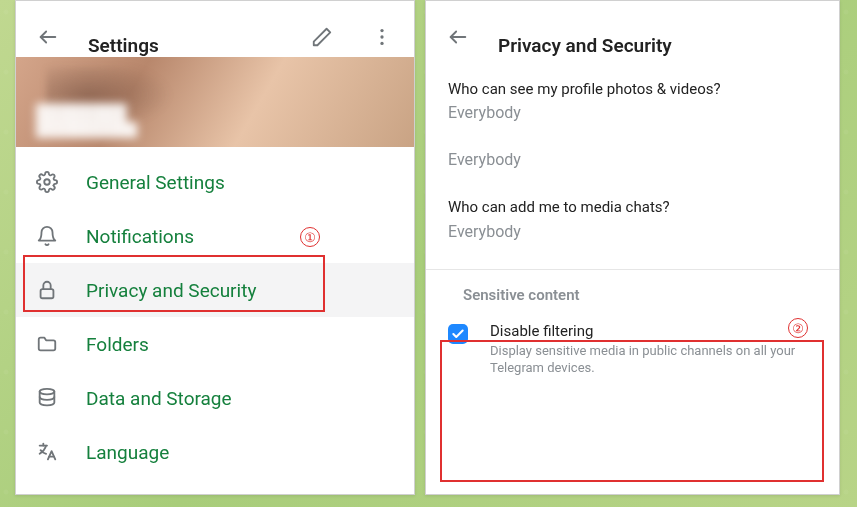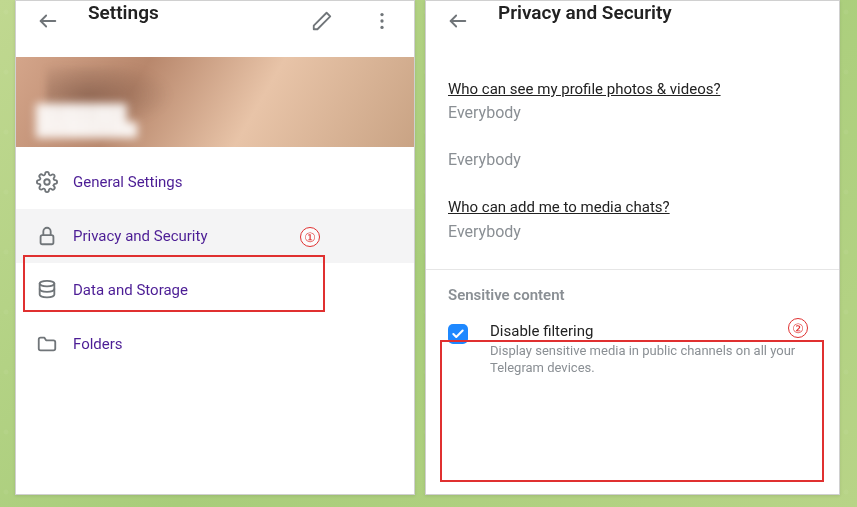--- a/index.html
+++ b/index.html
@@ -25,21 +25,21 @@
     background: #fff;
     border: 1px solid #d0d0d0;
     box-shadow: 0 1px 3px rgba(0,0,0,0.1);
   }
   .panel-left { left: 15px; top: 0; width: 400px; height: 495px; }
   .panel-right { left: 425px; top: 0; width: 415px; height: 495px; }
 
   .header {
     height: 56px;
     display: flex;
-    align-items: flex-start;
+    align-items: flex-end;
     padding: 0 12px;
     gap: 20px;
   }
   .header-title { font-size: 19px; font-weight: 600; color: #222; flex: 1; }
   .icon-btn {
     width: 40px; height: 40px;
     display: flex; align-items: center; justify-content: center;
     cursor: pointer;
     color: #707579;
   }
@@ -66,36 +66,36 @@
   }
   .profile-text .l1 { font-size: 16px; font-weight:600; }
   .profile-text .l2 { font-size: 13px; }
 
   .menu-list { padding-top: 8px; }
   .menu-item {
     height: 54px;
     display: flex;
     align-items: center;
     padding: 0 20px;
-    gap: 15px;
+    gap: 28px;
     cursor: pointer;
-    color: #4c1d95;
-    font-size: 15px;
+    color: #15803d;
+    font-size: 19px;
   }
   .menu-item.active { background: #f4f4f5; }
   .menu-item .mi-icon { width: 22px; height: 22px; color: #707579; display:flex; align-items:center; justify-content:center; }
   .menu-item .mi-icon svg { width:22px; height:22px; }
 
   .priv-list { padding: 8px 0; }
   .priv-item { padding: 14px 22px; cursor: pointer; }
-  .priv-q { font-size: 15px; color: #222; line-height: 1.35; margin-bottom: 4px; text-decoration: underline; }
+  .priv-q { font-size: 15px; color: #222; line-height: 1.35; margin-bottom: 4px; }
   .priv-v { font-size: 16px; color: #8a8f94; }
 
   .section-divider { height: 1px; background: #e6e6e6; margin: 6px 0 0 0; }
-  .section-head { padding: 16px 22px 6px; font-size: 15px; font-weight: 600; color: #8a8f94; }
+  .section-head { padding: 16px 37px 6px; font-size: 15px; font-weight: 600; color: #8a8f94; }
 
   .check-row { display:flex; padding: 12px 22px 18px; gap: 22px; align-items:flex-start; }
   .checkbox {
     width: 20px; height: 20px; border-radius: 5px;
     background: #1e88ff; display:flex; align-items:center; justify-content:center;
     flex-shrink:0; margin-top:2px;
   }
   .checkbox svg { width:14px; height:14px; color:#fff; }
   .check-text .ct-title { font-size: 15px; color:#222; margin-bottom:2px; }
   .check-text .ct-desc { font-size: 13px; color:#8a8f94; line-height:1.35; }
@@ -150,46 +150,68 @@
   <div class="menu-list">
     <div class="menu-item">
       <span class="mi-icon">
         <svg viewBox="0 0 24 24" fill="none" stroke="currentColor" stroke-width="2">
             <circle cx="12" cy="12" r="3"></circle>
             <path d="M19.4 15a1.7 1.7 0 0 0 .34 1.87l.06.06a2 2 0 1 1-2.83 2.83l-.06-.06a1.7 1.7 0 0 0-1.87-.34 1.7 1.7 0 0 0-1 1.56V21a2 2 0 1 1-4 0v-.09a1.7 1.7 0 0 0-1-1.56 1.7 1.7 0 0 0-1.87.34l-.06.06a2 2 0 1 1-2.83-2.83l.06-.06a1.7 1.7 0 0 0 .34-1.87 1.7 1.7 0 0 0-1.56-1H3a2 2 0 1 1 0-4h.09a1.7 1.7 0 0 0 1.56-1 1.7 1.7 0 0 0-.34-1.87l-.06-.06a2 2 0 1 1 2.83-2.83l.06.06a1.7 1.7 0 0 0 1.87.34h0a1.7 1.7 0 0 0 1-1.56V3a2 2 0 1 1 4 0v.09a1.7 1.7 0 0 0 1 1.56h0a1.7 1.7 0 0 0 1.87-.34l.06-.06a2 2 0 1 1 2.83 2.83l-.06.06a1.7 1.7 0 0 0-.34 1.87v0a1.7 1.7 0 0 0 1.56 1H21a2 2 0 1 1 0 4h-.09a1.7 1.7 0 0 0-1.56 1z"></path>
           </svg>
       </span>
       <span>General Settings</span>
     </div>
+    <div class="menu-item">
+      <span class="mi-icon">
+        <svg viewBox="0 0 24 24" fill="none" stroke="currentColor" stroke-width="2" stroke-linecap="round" stroke-linejoin="round">
+            <path d="M18 8a6 6 0 0 0-12 0c0 7-3 9-3 9h18s-3-2-3-9"></path>
+            <path d="M13.7 21a2 2 0 0 1-3.4 0"></path>
+          </svg>
+      </span>
+      <span>Notifications</span>
+    </div>
     <div class="menu-item active">
       <span class="mi-icon">
         <svg viewBox="0 0 24 24" fill="none" stroke="currentColor" stroke-width="2" stroke-linecap="round" stroke-linejoin="round">
             <rect x="5" y="11" width="14" height="10" rx="2"></rect>
             <path d="M8 11V7a4 4 0 0 1 8 0v4"></path>
           </svg>
       </span>
       <span>Privacy and Security</span>
+    </div>
+    <div class="menu-item">
+      <span class="mi-icon">
+        <svg viewBox="0 0 24 24" fill="none" stroke="currentColor" stroke-width="2" stroke-linecap="round" stroke-linejoin="round">
+            <path d="M3 7a2 2 0 0 1 2-2h4l2 3h8a2 2 0 0 1 2 2v7a2 2 0 0 1-2 2H5a2 2 0 0 1-2-2V7z"></path>
+          </svg>
+      </span>
+      <span>Folders</span>
     </div>
     <div class="menu-item">
       <span class="mi-icon">
         <svg viewBox="0 0 24 24" fill="none" stroke="currentColor" stroke-width="2" stroke-linecap="round" stroke-linejoin="round">
             <ellipse cx="12" cy="5" rx="8" ry="3"></ellipse>
             <path d="M4 5v6c0 1.66 3.58 3 8 3s8-1.34 8-3V5"></path>
             <path d="M4 11v6c0 1.66 3.58 3 8 3s8-1.34 8-3v-6"></path>
           </svg>
       </span>
       <span>Data and Storage</span>
     </div>
     <div class="menu-item">
       <span class="mi-icon">
         <svg viewBox="0 0 24 24" fill="none" stroke="currentColor" stroke-width="2" stroke-linecap="round" stroke-linejoin="round">
-            <path d="M3 7a2 2 0 0 1 2-2h4l2 3h8a2 2 0 0 1 2 2v7a2 2 0 0 1-2 2H5a2 2 0 0 1-2-2V7z"></path>
-          </svg>
-      </span>
-      <span>Folders</span>
+            <path d="M4 5h8"></path>
+            <path d="M8 3v2"></path>
+            <path d="M11 5c-1 4-4 7-7 9"></path>
+            <path d="M5 10c1.5 2 3.5 3.5 6 4"></path>
+            <path d="M13 20l4-9 4 9"></path>
+            <path d="M14.5 17h5"></path>
+          </svg>
+      </span>
+      <span>Language</span>
     </div>
   </div>
 </div>
 
 <div class="panel panel-right">
   <div class="header">
     <div class="icon-btn">
       <svg viewBox="0 0 24 24" fill="none" stroke="currentColor" stroke-width="2" stroke-linecap="round" stroke-linejoin="round">
           <line x1="20" y1="12" x2="4" y2="12"></line>
           <polyline points="10 18 4 12 10 6"></polyline>

